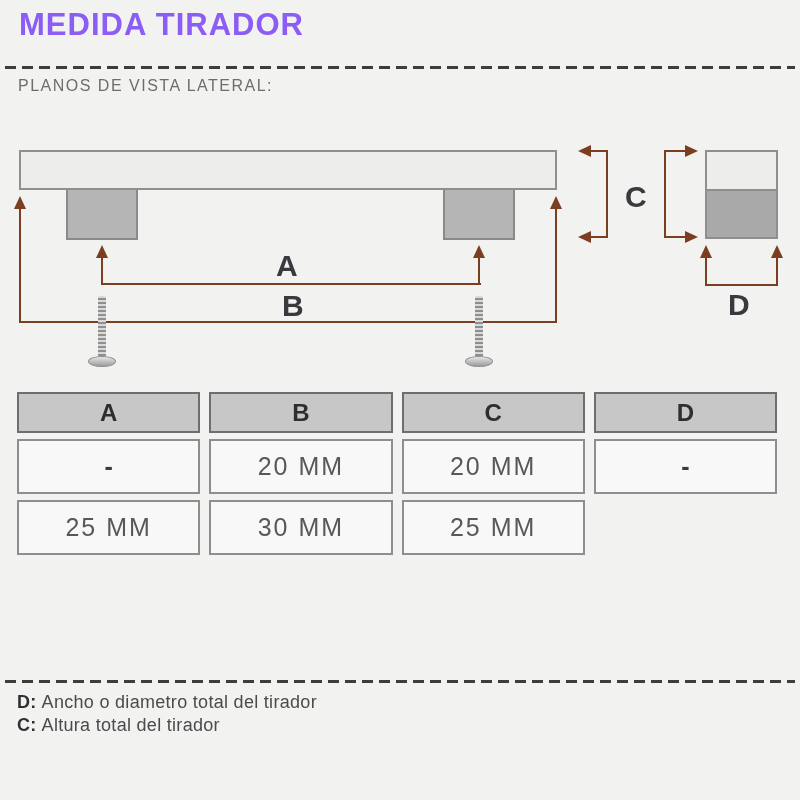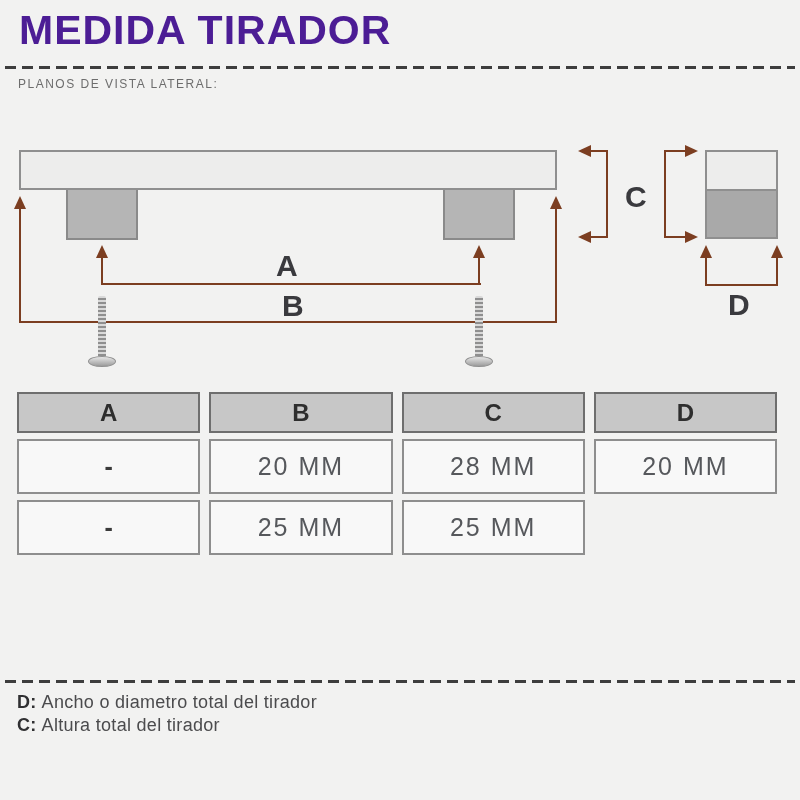--- a/index.html
+++ b/index.html
@@ -8,32 +8,32 @@
     position:relative;
     background:#f2f2f1;
     font-family:"Liberation Sans", sans-serif;
     overflow:hidden;
   }
   .abs { position:absolute; }
 
   
   .page-title {
     left:19px; top:7px;
-    font-size:41px; font-weight:bold; letter-spacing:1px;
-    color:#4c1d95;
+    font-size:31px; font-weight:bold; letter-spacing:1px;
+    color:#8b5cf6;
   }
   .dashes {
     left:5px; right:5px; height:3px;
     background:repeating-linear-gradient(90deg, #3d3d3d 0 11px, transparent 11px 17px);
   }
   .dash-top { top:66px; }
   .dash-bottom { top:680px; }
   .subtitle {
     left:18px; top:77px;
-    font-size:12px; letter-spacing:1.5px;
+    font-size:16px; letter-spacing:1.5px;
     color:#6d6d6d;
   }
 
   
   .dim { background:var(--accent,#7c3e21); }
   .arrow-up, .arrow-left, .arrow-right { width:0; height:0; }
   .arrow-up {
     border-left:6px solid transparent; border-right:6px solid transparent;
     border-bottom:13px solid var(--accent,#7c3e21);
   }
@@ -155,25 +155,25 @@
 </div>
 
 <div class="abs m-table">
   <div class="th">A</div>
   <div class="th">B</div>
   <div class="th">C</div>
   <div class="th">D</div>
 
   <div class="td dash-cell">-</div>
   <div class="td">20 MM</div>
-  <div class="td">28 MM</div>
   <div class="td">20 MM</div>
 
   <div class="td dash-cell">-</div>
   <div class="td">25 MM</div>
+  <div class="td">30 MM</div>
   <div class="td">25 MM</div>
 </div>
 
 <div class="abs dashes dash-bottom"></div>
 <div class="abs legend">
   <div class="legend-item"><span class="k">D:</span><span>Ancho o diametro total del tirador</span></div>
   <div class="legend-item"><span class="k">C:</span><span>Altura total del tirador</span></div>
 </div>
 
 </body></html>

